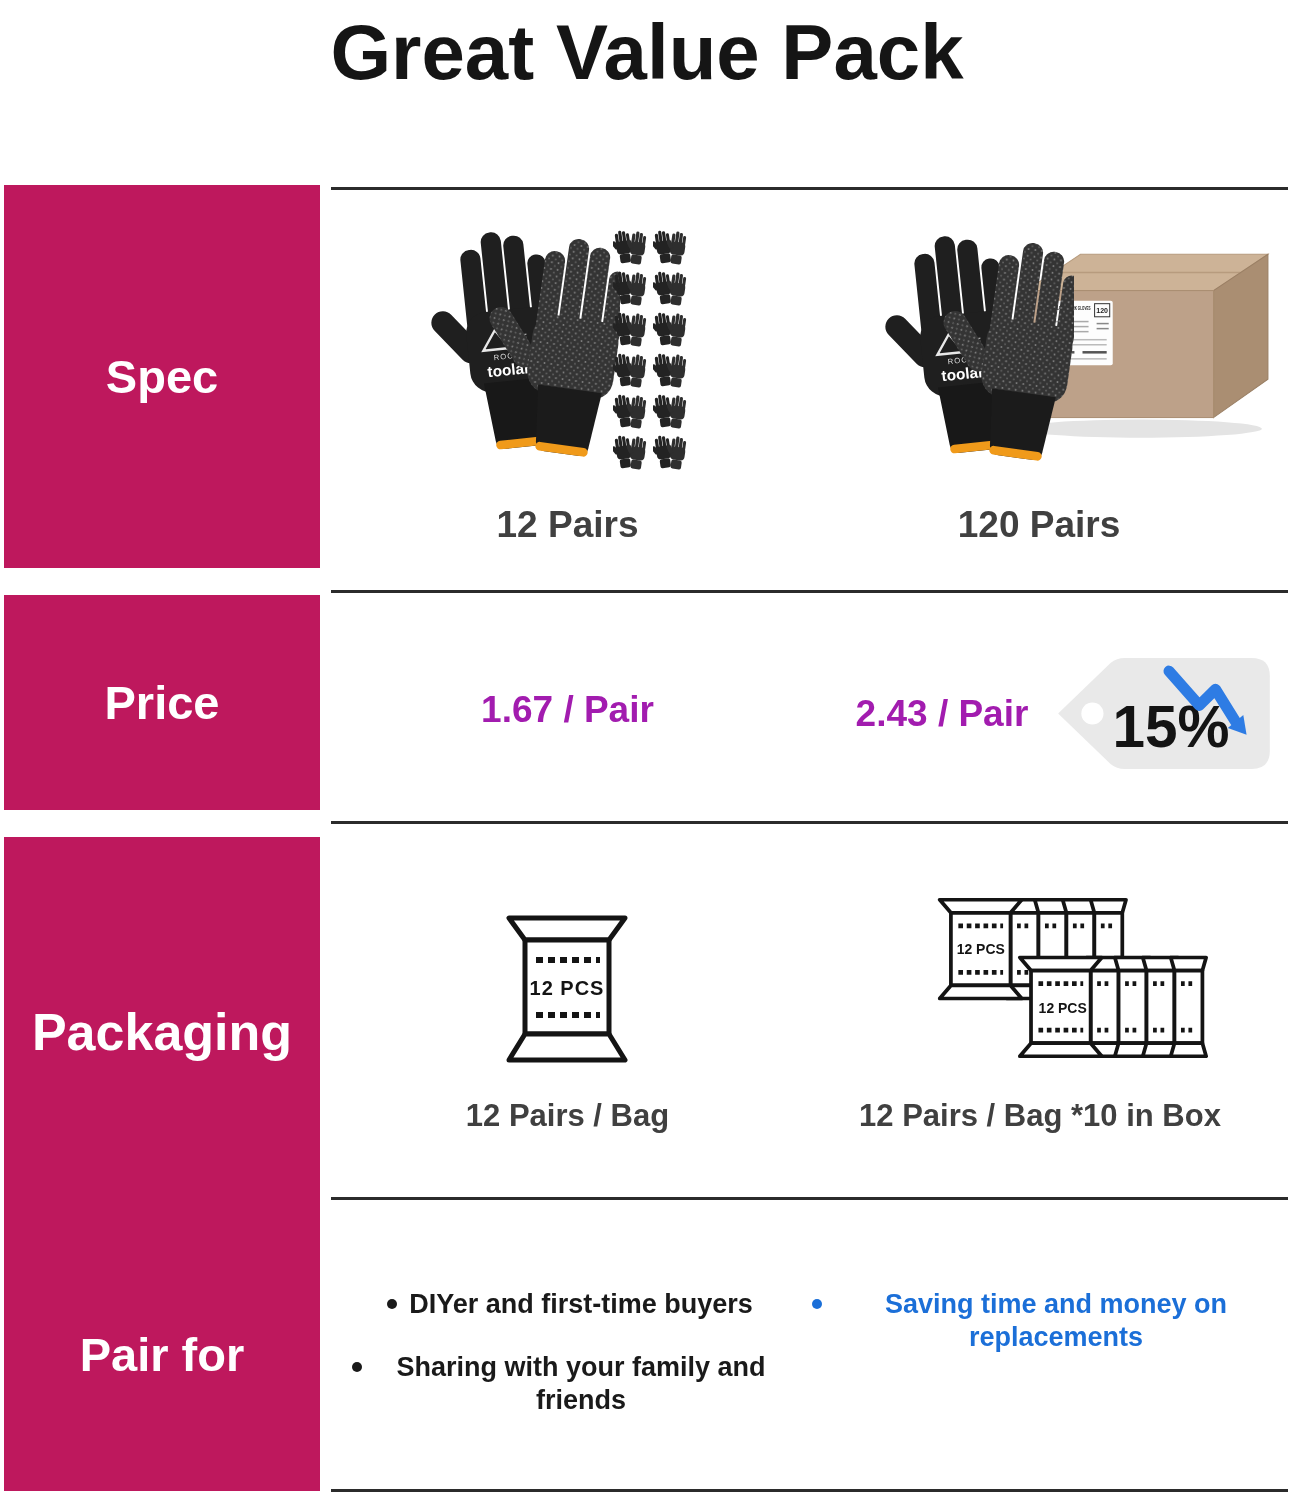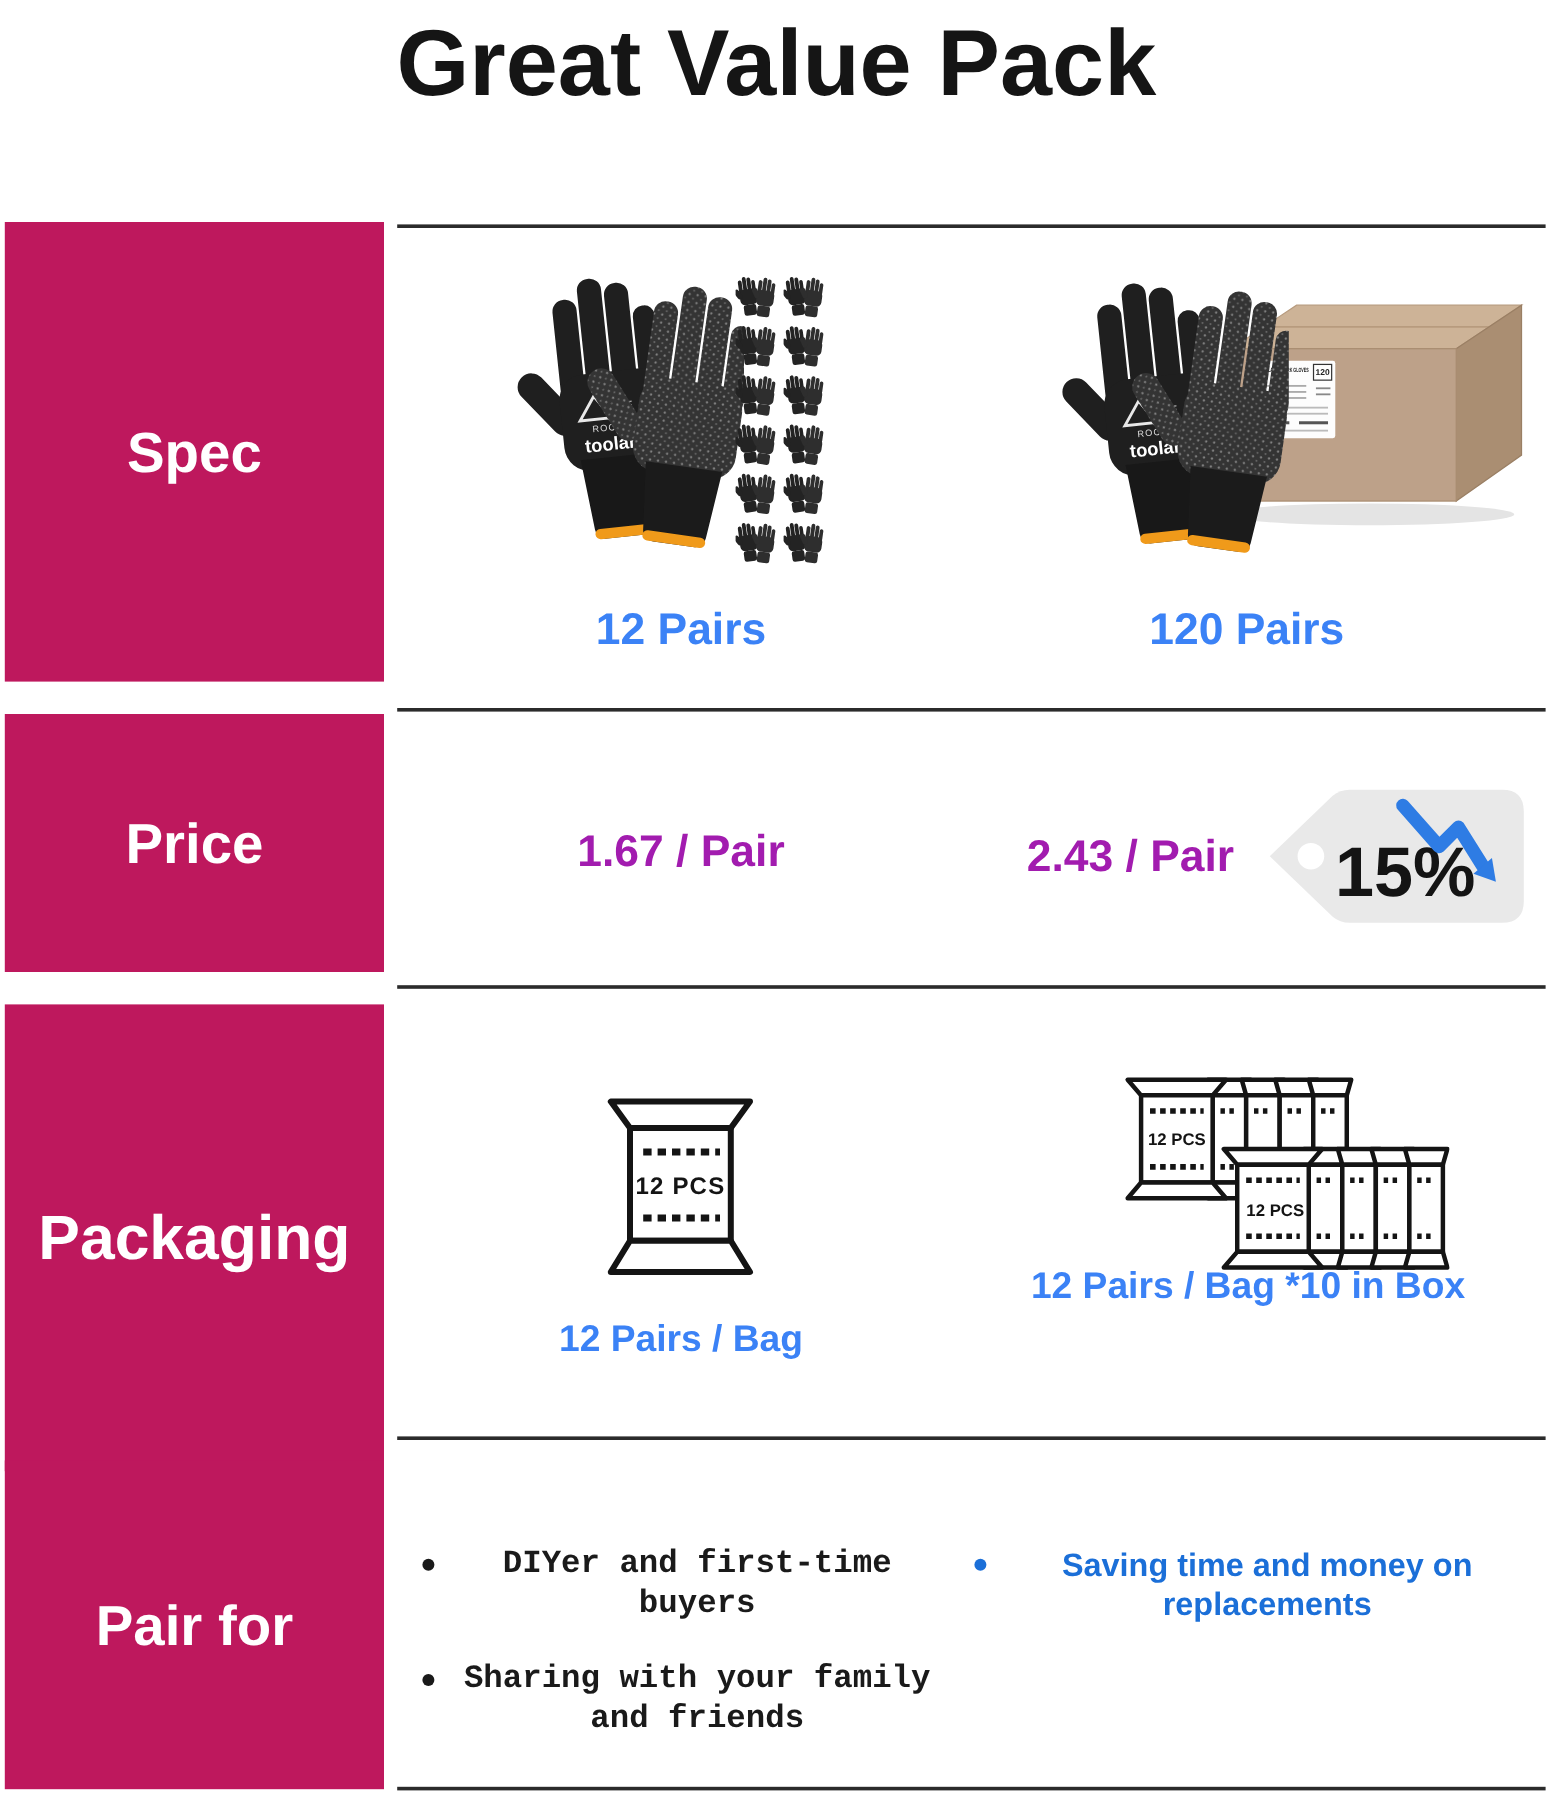--- a/index.html
+++ b/index.html
@@ -16,21 +16,21 @@
   .row-label {
     position:absolute; left:4px; width:316px; background:#be185d; color:#ffffff;
     display:flex; align-items:center; justify-content:center; font-weight:bold;
   }
   #label-spec      { top:185px; height:383px; font-size:47px; }
   #label-price     { top:595px; height:215px; font-size:47px; }
   #label-packaging { top:837px; height:389px; font-size:52px; }
   #label-bestfor   { top:1217px; height:274px; font-size:47px; }
   .hline { position:absolute; left:331px; width:957px; height:3px; background:#2b2b2b; }
   .caption {
-    position:absolute; text-align:center; font-weight:bold; color:#3b82f6;
+    position:absolute; text-align:center; font-weight:bold; color:#404040;
     font-size:37px;
   }
   .caption.small { font-size:31px; }
   .price-text {
     position:absolute; text-align:center; font-weight:bold; font-size:37px; color:#a21caf;
   }
   .abs { position:absolute; }
   .tiny-grid {
     position:absolute; left:612px; top:226px; width:76px; height:248px;
     display:grid; grid-template-columns:repeat(2, 1fr); grid-auto-rows:41px;
@@ -499,23 +499,23 @@
       <line x1="115" y1="30" x2="131" y2="30" stroke-dasharray="4 4"></line>
         <line x1="115" y1="80" x2="131" y2="80" stroke-dasharray="4 4"></line>
       <line x1="145" y1="30" x2="161" y2="30" stroke-dasharray="4 4"></line>
         <line x1="145" y1="80" x2="161" y2="80" stroke-dasharray="4 4"></line>
       <line x1="175" y1="30" x2="191" y2="30" stroke-dasharray="4 4"></line>
         <line x1="175" y1="80" x2="191" y2="80" stroke-dasharray="4 4"></line>
     </g>
     <text x="136" y="126" text-anchor="middle" font-size="15" font-weight="bold" fill="#141414">12 PCS</text>
   </svg>
 
-  <div class="caption small" style="left:795px; top:1054px; width:490px;">12 Pairs / Bag *10 in Box</div>
-
-  <div class="bullets" style="left:352px; top:1288px; width:436px;font-family:Liberation Mono, monospace;">
+  <div class="caption small" style="left:795px; top:1098px; width:490px;">12 Pairs / Bag *10 in Box</div>
+
+  <div class="bullets" style="left:352px; top:1288px; width:436px;">
     <div class="bullet-item">
       <span class="dot"></span>
       <span>DIYer and first-time buyers</span>
     </div>
     <div class="bullet-item">
       <span class="dot"></span>
       <span>Sharing with your family and friends</span>
     </div>
   </div>
 

